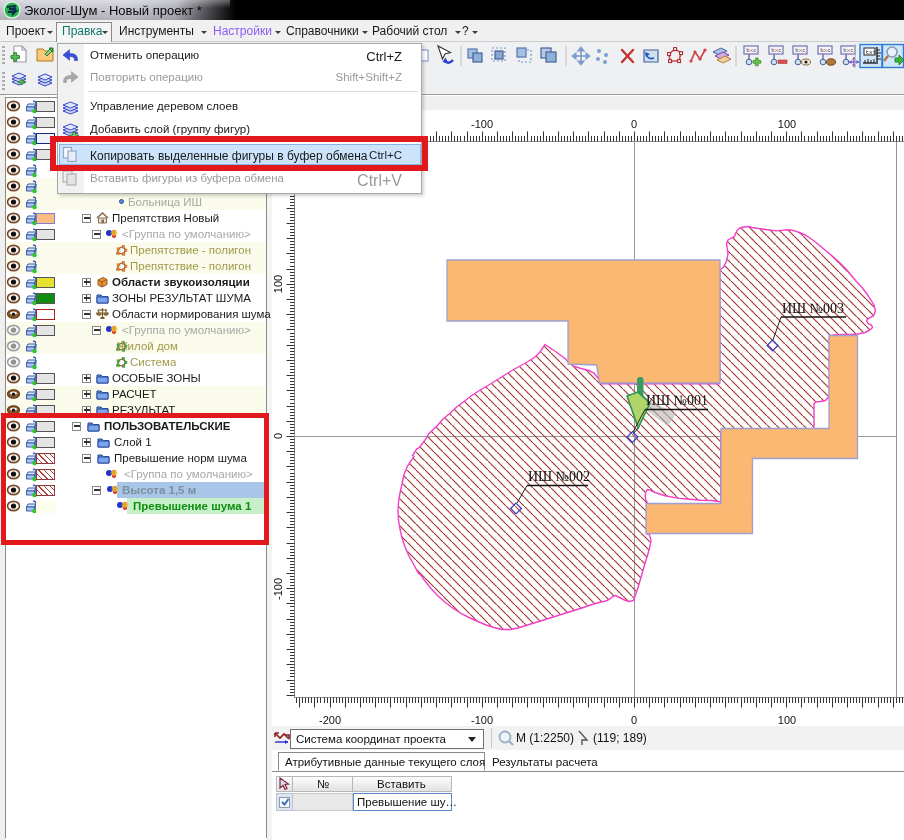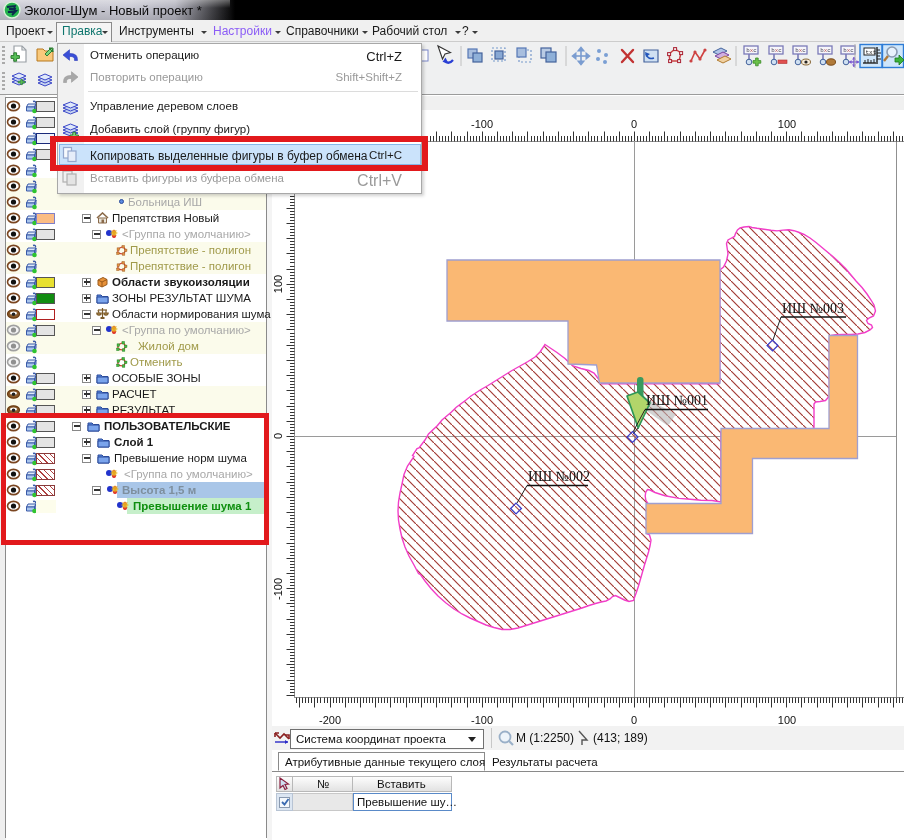--- a/index.html
+++ b/index.html
@@ -579,32 +579,32 @@
 <svg class="a" style="left:116px;top:340.9px" width="11.5" height="11" viewBox="0 0 13 12">
     <path d="M2.5 4 L8 1.5 L11 5.5 L8.5 10 L2 9z" fill="none" stroke="#cc4433" stroke-width="1.5"></path>
     <g fill="#44bb44" stroke="#1a7a1a" stroke-width=".5">
       <rect x="1.2" y="3" width="2.8" height="2.8"></rect>
       <rect x="6.8" y="0.4" width="2.8" height="2.8"></rect>
       <rect x="9.6" y="4.4" width="2.8" height="2.8"></rect>
       <rect x="7.2" y="8.6" width="2.8" height="2.8"></rect>
       <rect x="0.8" y="7.8" width="2.8" height="2.8"></rect>
     </g>
   </svg>
-<div class="a tx" style="left:138px;top:340.9px;font-size:11.5px;color:#a09a4a;font-weight:400">Жилой дом</div>
+<div class="a tx" style="left:117px;top:340.9px;font-size:11.5px;color:#a09a4a;font-weight:400">Жилой дом</div>
 <svg class="a" style="left:116px;top:356.9px" width="11.5" height="11" viewBox="0 0 13 12">
     <path d="M2.5 4 L8 1.5 L11 5.5 L8.5 10 L2 9z" fill="none" stroke="#cc4433" stroke-width="1.5"></path>
     <g fill="#44bb44" stroke="#1a7a1a" stroke-width=".5">
       <rect x="1.2" y="3" width="2.8" height="2.8"></rect>
       <rect x="6.8" y="0.4" width="2.8" height="2.8"></rect>
       <rect x="9.6" y="4.4" width="2.8" height="2.8"></rect>
       <rect x="7.2" y="8.6" width="2.8" height="2.8"></rect>
       <rect x="0.8" y="7.8" width="2.8" height="2.8"></rect>
     </g>
   </svg>
-<div class="a tx" style="left:130px;top:356.9px;font-size:11.5px;color:#a09a4a;font-weight:400">Отменить</div>
+<div class="a tx" style="left:130px;top:356.9px;font-size:11.5px;color:#a09a4a;font-weight:400">Система</div>
 <div class="a" style="left:82px;top:373.9px;width:9px;height:9px;background:#fff;border:1px solid #888"></div>
 <div class="a" style="left:83.5px;top:377.09999999999997px;width:6px;height:1.6px;background:#333"></div>
 <div class="a" style="left:85.7px;top:375.09999999999997px;width:1.6px;height:6px;background:#333"></div>
 <svg class="a" style="left:96px;top:372.4px" width="13" height="12" viewBox="0 0 13 12">
     <path d="M1 3 h4 l1.5 1.5 H12 V11 H1z" fill="#5b8ae0" stroke="#2a4a9a" stroke-width="1"></path>
     <path d="M1 5 h11 V11 H1z" fill="#7aa4ec" stroke="#2a4a9a" stroke-width="1"></path>
   </svg>
 <div class="a tx" style="left:112px;top:372.9px;font-size:11.5px;color:#1a1a1a;font-weight:400">ОСОБЫЕ ЗОНЫ</div>
 <div class="a" style="left:82px;top:389.9px;width:9px;height:9px;background:#fff;border:1px solid #888"></div>
 <div class="a" style="left:83.5px;top:393.09999999999997px;width:6px;height:1.6px;background:#333"></div>
@@ -629,21 +629,21 @@
     <path d="M1 5 h11 V11 H1z" fill="#7aa4ec" stroke="#2a4a9a" stroke-width="1"></path>
   </svg>
 <div class="a tx" style="left:104px;top:420.9px;font-size:11.5px;color:#1a1a1a;font-weight:700">ПОЛЬЗОВАТЕЛЬСКИЕ</div>
 <div class="a" style="left:82px;top:437.9px;width:9px;height:9px;background:#fff;border:1px solid #888"></div>
 <div class="a" style="left:83.5px;top:441.09999999999997px;width:6px;height:1.6px;background:#333"></div>
 <div class="a" style="left:85.7px;top:439.09999999999997px;width:1.6px;height:6px;background:#333"></div>
 <svg class="a" style="left:97px;top:436.4px" width="13" height="12" viewBox="0 0 13 12">
     <path d="M1 3 h4 l1.5 1.5 H12 V11 H1z" fill="#5b8ae0" stroke="#2a4a9a" stroke-width="1"></path>
     <path d="M1 5 h11 V11 H1z" fill="#7aa4ec" stroke="#2a4a9a" stroke-width="1"></path>
   </svg>
-<div class="a tx" style="left:114px;top:436.9px;font-size:11.5px;color:#1a1a1a;font-weight:700">Слой 1</div>
+<div class="a tx" style="left:114px;top:436.9px;font-size:11.5px;color:#1a1a1a;font-weight:400">Слой 1</div>
 <div class="a" style="left:82px;top:453.9px;width:9px;height:9px;background:#fff;border:1px solid #888"></div>
 <div class="a" style="left:83.5px;top:457.09999999999997px;width:6px;height:1.6px;background:#333"></div>
 <svg class="a" style="left:97px;top:452.4px" width="13" height="12" viewBox="0 0 13 12">
     <path d="M1 3 h4 l1.5 1.5 H12 V11 H1z" fill="#5b8ae0" stroke="#2a4a9a" stroke-width="1"></path>
     <path d="M1 5 h11 V11 H1z" fill="#7aa4ec" stroke="#2a4a9a" stroke-width="1"></path>
   </svg>
 <div class="a tx" style="left:114px;top:452.9px;font-size:11.5px;color:#1a1a1a;font-weight:400">Превышение норм шума</div>
 <svg class="a" style="left:105px;top:468.4px" width="13" height="12" viewBox="0 0 13 12">
     <circle cx="4" cy="5" r="3" fill="#2233cc"></circle>
     <circle cx="9" cy="4" r="2" fill="#dd2222"></circle>
@@ -1315,21 +1315,21 @@
 <div class="a" style="left:468px;top:737px;width:0;height:0;border-left:4px solid transparent;border-right:4px solid transparent;border-top:5px solid #222"></div>
 <div class="a" style="left:491px;top:728px;width:1px;height:20px;background:#c8c8c8"></div>
 <svg class="a" style="left:497px;top:729px" width="18" height="18" viewBox="0 0 18 18">
  <circle cx="8" cy="8" r="5.5" fill="#eef4fa" stroke="#9ab0c8" stroke-width="1.8"></circle>
  <line x1="12" y1="12" x2="16" y2="16" stroke="#9ab0c8" stroke-width="2.2"></line>
 </svg>
 <div class="a tx" style="left:516px;top:732px;font-size:12px;color:#111">М (1:2250)</div>
 <svg class="a" style="left:576px;top:730px" width="14" height="16" viewBox="0 0 14 16">
  <path d="M3 1 l8 9 -5 0 0 5" fill="none" stroke="#555" stroke-width="1.4"></path>
 </svg>
-<div class="a tx" style="left:593px;top:732px;font-size:12px;color:#111">(413; 189)</div>
+<div class="a tx" style="left:593px;top:732px;font-size:12px;color:#111">(119; 189)</div>
 
 <div class="a" style="left:272px;top:750px;width:632px;height:90px;background:#fff"></div>
 <div class="a" style="left:272px;top:770.5px;width:632px;height:1px;background:#8a8a8a"></div>
 <div class="a" style="left:278px;top:752px;width:207px;height:19px;background:#fff;border:1px solid #8a8a8a;border-bottom:1px solid #fff"></div>
 <div class="a tx" style="left:285px;top:757px;font-size:11.5px;color:#111">Атрибутивные данные текущего слоя</div>
 <div class="a tx" style="left:492px;top:757px;font-size:11.5px;color:#111">Результаты расчета</div>
 <div class="a" style="left:276px;top:776px;width:17px;height:16px;background:linear-gradient(180deg,#fdfdfd,#e2e2e2);border:1px solid #b8b8b8"></div>
 <svg class="a" style="left:277px;top:777px" width="15" height="15" viewBox="0 0 15 15">
  <path d="M3 1 l0 10 3 -2.5 2 4 2 -1 -2 -4 3.5 -0.5z" fill="#cfe0f2" stroke="#8a2040" stroke-width="1.2"></path>
 </svg>

